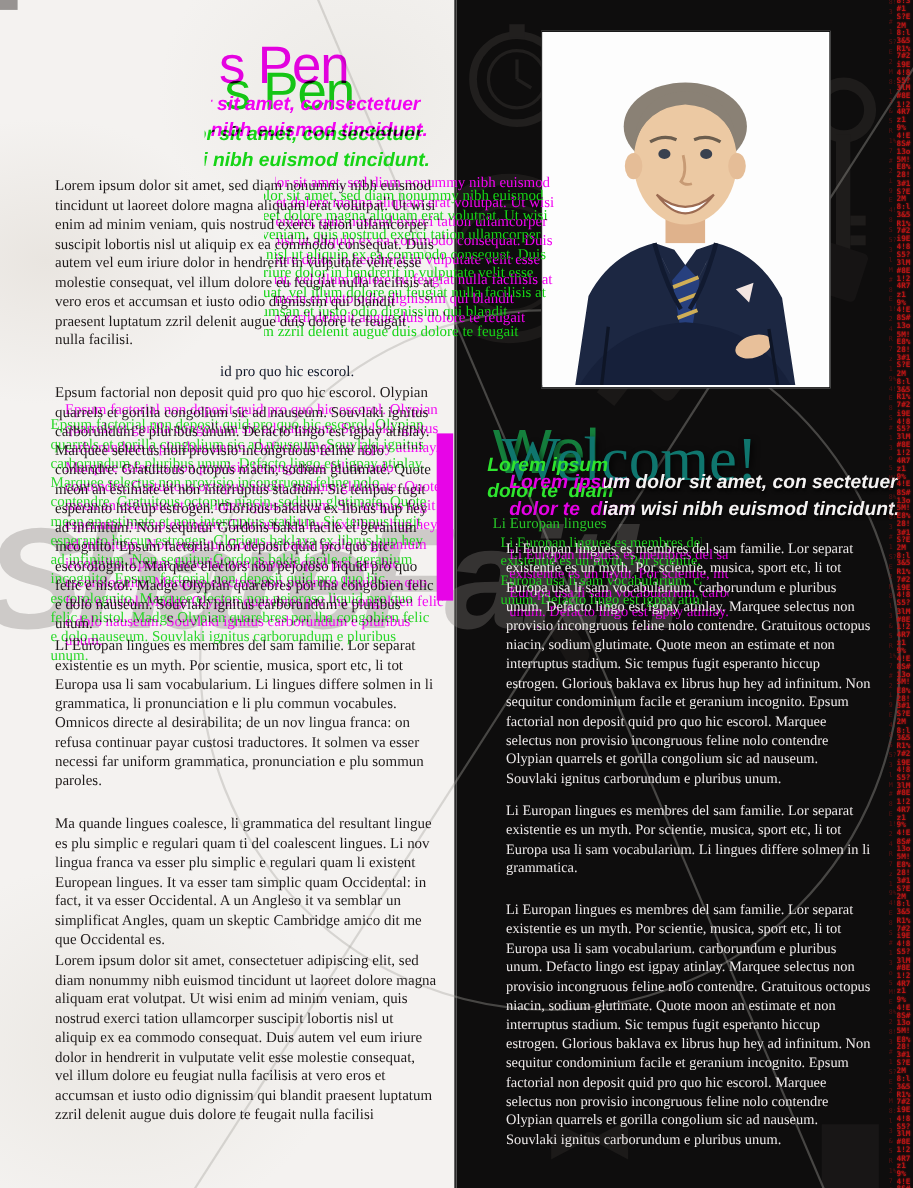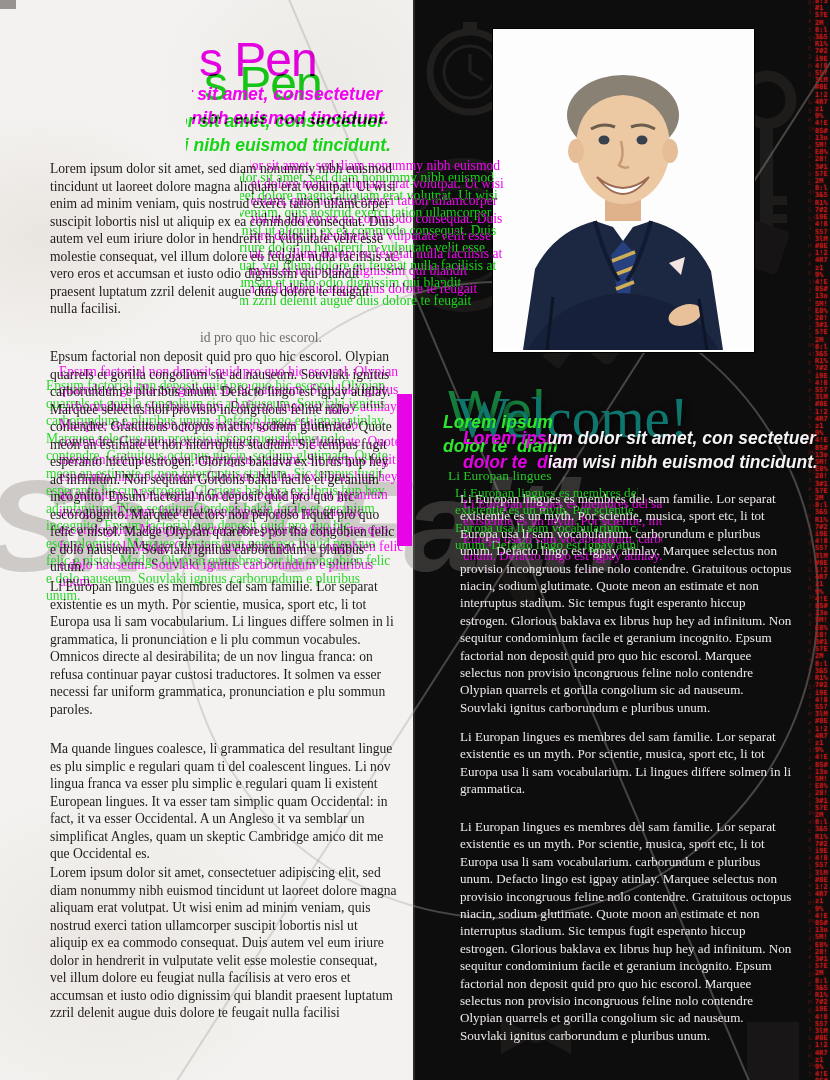--- a/index.html
+++ b/index.html
@@ -34,21 +34,21 @@
       color:#1f1b1b;z-index:6;text-align:left;}
   .glitchL{z-index:6;}
   .glitchL .copy{position:absolute;left:0;top:0;width:100%;}
   .glitchL .main{position:relative;}
   .glitchL .mag{color:#f202f2;mix-blend-mode:multiply;}
   .glitchL .grn{color:#16d416;mix-blend-mode:multiply;}
   .gl1 .mag{transform:translate(108px,-3px);clip-path:inset(0 0 0 92px);}
   .gl1 .grn{transform:translate(102px,9px);clip-path:inset(0 0 0 88px);}
   .gl2 .mag{transform:translate(9px,15px);opacity:.95;}
   .gl2 .grn{transform:translate(-4px,29px);opacity:.9;}
-  .stray{position:absolute;left:200px;top:330px;font-size:13.6px;color:#737373;z-index:6;mix-blend-mode:multiply;}
+  .stray{position:absolute;left:200px;top:330px;font-size:13.6px;color:#0f172a;z-index:6;mix-blend-mode:multiply;}
   
   .accent-bar{position:absolute;left:397px;top:394px;width:15px;height:152px;background:#e705e7;z-index:7;}
   
   .photo{position:absolute;left:492px;top:28px;width:261px;height:323px;background:#fff;
          border:1px solid #000;z-index:5;}
   .photo svg{display:block;}
   
   .hright{position:absolute;left:456px;top:385px;font-family:Liberation Serif, serif;
           font-size:57px;color:#0f766e;z-index:7;text-shadow:2px 3px 7px rgba(0,0,0,.85);}
   .wghost{position:absolute;left:448px;top:378px;font-family:"Liberation Sans",sans-serif;

